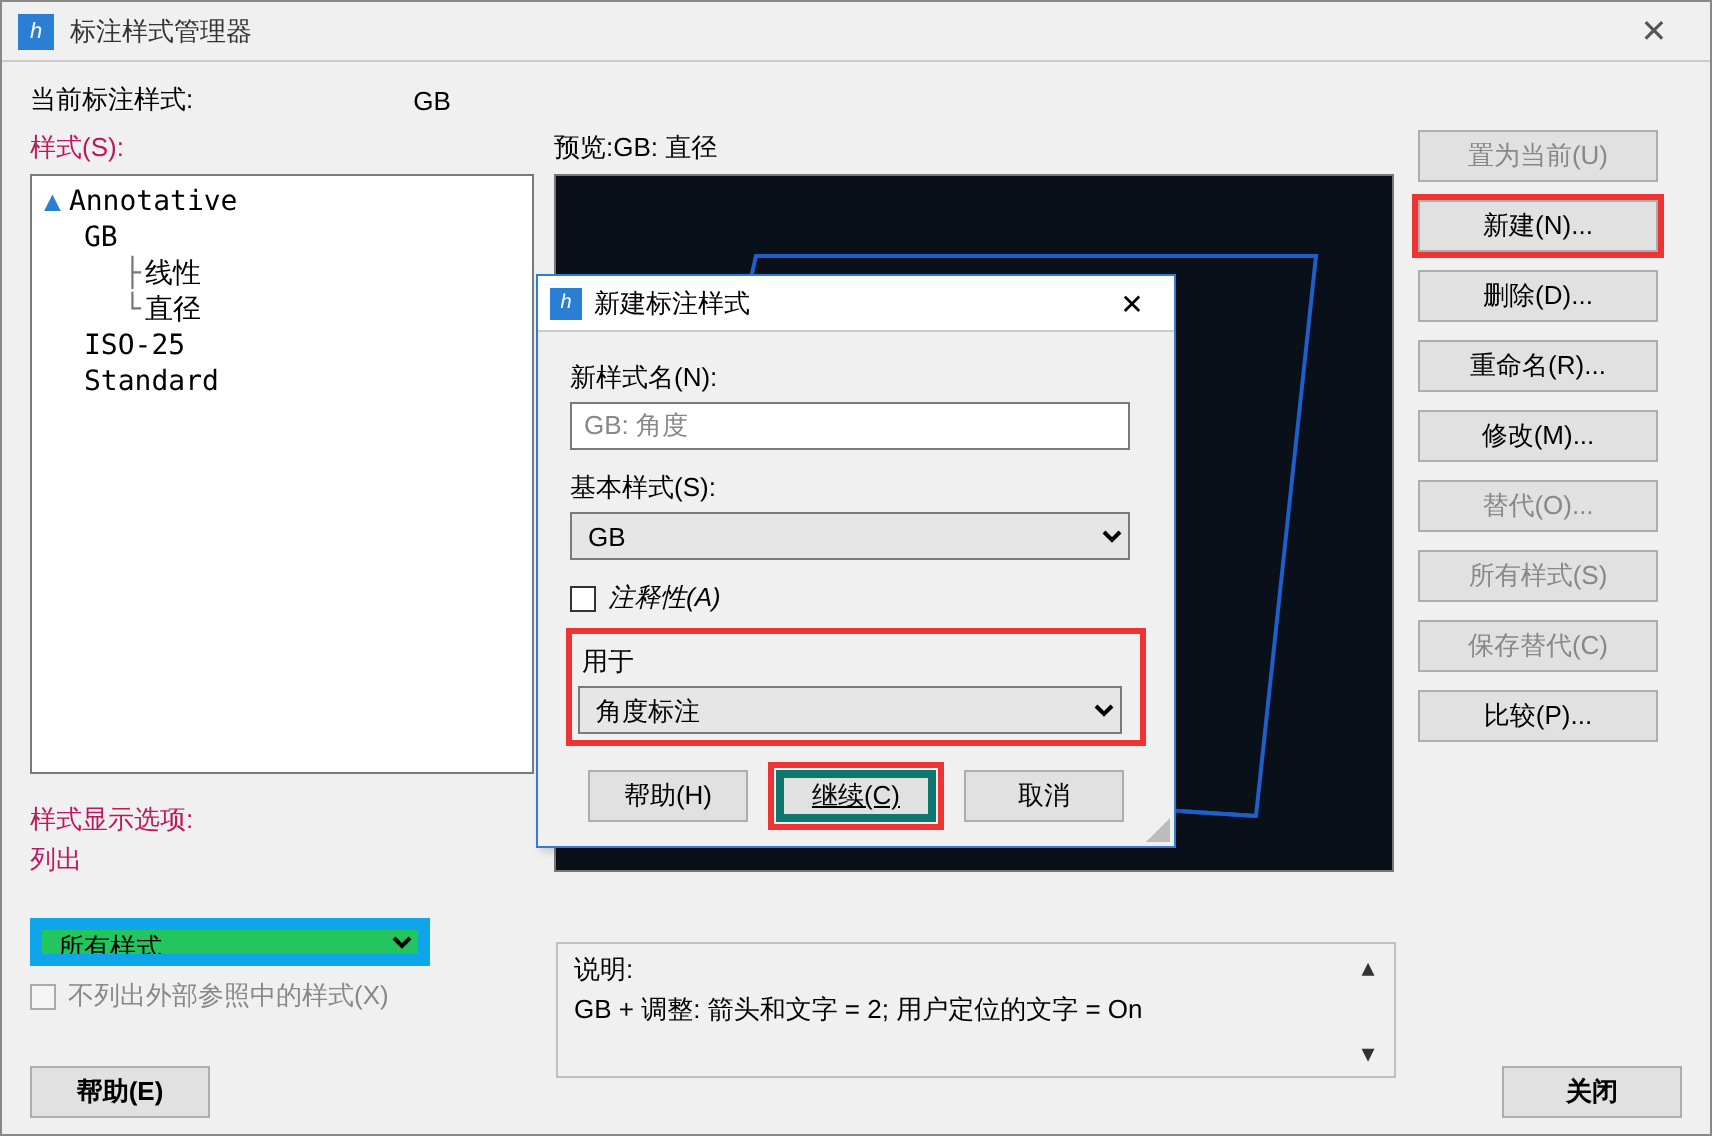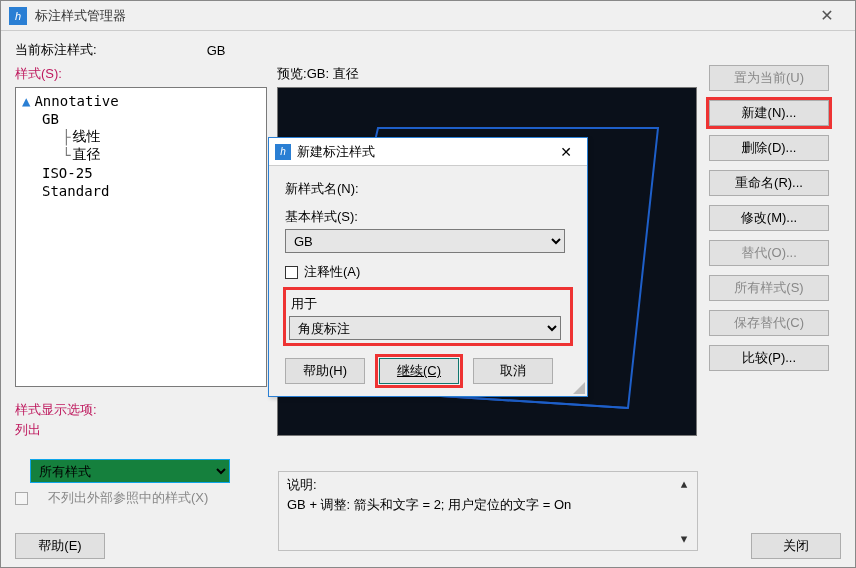--- a/index.html
+++ b/index.html
@@ -27,47 +27,47 @@
 .tree .aicon { color: #2a7fd4; margin-right: 4px; font-family: sans-serif; }
 .preview-label { display: flex; margin-bottom: 4px; }
 .preview { width: 420px; height: 349px; background: #0a101a; border: 1px solid #777; position: relative; overflow: hidden; }
 .preview svg { position: absolute; top: 0; left: 0; }
 .btn-panel { width: 120px; height: 26px; background: #e1e1e1; border: 1px solid #adadad; display: flex; align-items: center; justify-content: center; color: #000; cursor: pointer; }
 .btn-panel.disabled { color: #888; }
 .btn-panel.highlight { outline: 3px solid #e33; outline-offset: 0; }
 .display-opts { margin-top: 14px; }
 .display-opts .lbl2 { margin-bottom: 2px; }
 .display-opts .sub { margin-top: 2px; margin-bottom: 20px; }
-select.combo { width: 200px; height: 24px; background: #15803d; border: 1px solid #0ea5e9; padding: 0 4px; margin-left: 15px; }
-.checkbox-row { display: flex; align-items: center; gap: 20px; margin-top: 6px; color: #888; }
+select.combo { width: 200px; height: 24px; background: #22c55e; border: 6px solid #0ea5e9; padding: 0 4px; }
+.checkbox-row { display: flex; align-items: center; gap: 6px; margin-top: 6px; color: #888; }
 .checkbox-row .cb { width: 13px; height: 13px; border: 1px solid #aaa; background: #f5f5f5; }
-.desc-box { width: 420px; height: 80px; border: 1px solid #c0c0c0; padding: 4px 8px; position: absolute; left: 277px; top: 440px; background: #f0f0f0; }
+.desc-box { width: 420px; height: 68px; border: 1px solid #c0c0c0; padding: 4px 8px; position: absolute; left: 277px; top: 440px; background: #f0f0f0; }
 .desc-box .dtitle { color: #000; display: block; }
 .desc-box .dtext { color: #000; margin-top: 2px; display: inline-block; }
 .desc-box .scroll-arrow { position: absolute; right: 6px; color: #333; width: 14px; text-align: center; }
 .desc-box .sa-up { top: 4px; }
 .desc-box .sa-down { bottom: 4px; }
 .bottom-row { position: absolute; bottom: 8px; left: 14px; right: 14px; display: flex; justify-content: space-between; }
-.btn-bottom { width: 90px; height: 26px; background: #e1e1e1; border: 1px solid #adadad; display: flex; align-items: center; justify-content: center; cursor: pointer; }
+.btn-bottom { width: 90px; height: 26px; background: #e1e1e1; border: 1px solid #adadad; display: flex; align-items: center; justify-content: center; cursor: pointer; font-weight: bold; }
 
 .dialog { position: absolute; left: 267px; top: 136px; width: 320px; background: #f0f0f0; border: 1px solid #2a7fd4; box-shadow: 2px 2px 4px rgba(0,0,0,0.15); z-index: 10; }
 .dialog .dtitlebar { height: 28px; display: flex; align-items: center; padding: 0 6px; border-bottom: 1px solid #ccc; background: #fff; }
 .dialog .dtitlebar .icon { width: 16px; height: 16px; background: #2a7fd4; display: inline-flex; align-items: center; justify-content: center; margin-right: 6px; color: #fff; font-style: italic; font-size: 10px; }
 .dialog .dtitlebar .title { flex: 1; font-weight: 500; color: #000; }
 .dialog .dtitlebar .closex { width: 30px; text-align: center; font-size: 14px; color: #000; }
 .dialog .dbody { padding: 10px 16px 12px 16px; }
 .dialog .dlbl { color: #000; margin-top: 4px; margin-bottom: 3px; }
 .dialog input.text { width: 280px; height: 24px; background: #fff; border: 1px solid #7a7a7a; padding: 0 6px; color: #888; }
 .dialog select.dc { width: 280px; height: 24px; background: #e6e6e6; border: 1px solid #7a7a7a; padding: 0 4px; }
-.dialog .cb-row { display: flex; align-items: center; gap: 6px; margin-top: 10px; }
+.dialog .cb-row { display: flex; align-items: center; gap: 6px; margin-top: 10px; font-style: italic; }
 .dialog .cb { width: 13px; height: 13px; border: 1px solid #333; background: #fff; }
 .dialog .field-hl { outline: 3px solid #e33; outline-offset: -1px; padding: 2px 0 4px 0; margin-top: 8px; }
-.dialog .dactions { display: flex; justify-content: flex-start; gap: 14px; margin-top: 14px; }
+.dialog .dactions { display: flex; justify-content: center; gap: 14px; margin-top: 14px; }
 .dialog .dbtn { width: 80px; height: 26px; background: #e1e1e1; border: 1px solid #adadad; display: flex; align-items: center; justify-content: center; cursor: pointer; }
-.dialog .dbtn.primary { border: 1px solid #0f766e; outline: 3px solid #e33; outline-offset: 1px; text-decoration: underline; }
+.dialog .dbtn.primary { border: 4px solid #0f766e; outline: 3px solid #e33; outline-offset: 1px; text-decoration: underline; }
 .dialog .grip { position: absolute; right: 2px; bottom: 2px; width: 12px; height: 12px; }
 .dialog .grip::before { content: ""; position: absolute; right: 0; bottom: 0; width: 0; height: 0; border-left: 12px solid transparent; border-bottom: 12px solid #bbb; }
 </style>
 </head>
 <body>
 
 <div class="window">
   <div class="titlebar">
     <span class="icon">h</span>
     <span class="title">标注样式管理器</span>
@@ -182,20 +182,21 @@
   </div>
 
   <div class="dialog">
     <div class="dtitlebar">
       <span class="icon">h</span>
       <span class="title">新建标注样式</span>
       <span class="closex">✕</span>
     </div>
     <div class="dbody">
       <div class="dlbl">新样式名(N):</div>
+      <input class="text" type="text" value="GB: 角度" style="">
 
       <div class="dlbl" style="margin-top:10px">基本样式(S):</div>
       <select class="dc">
         <option>GB</option>
       </select>
 
       <div class="cb-row">
         <span class="cb"></span>
         <span>注释性(A)</span>
       </div>

